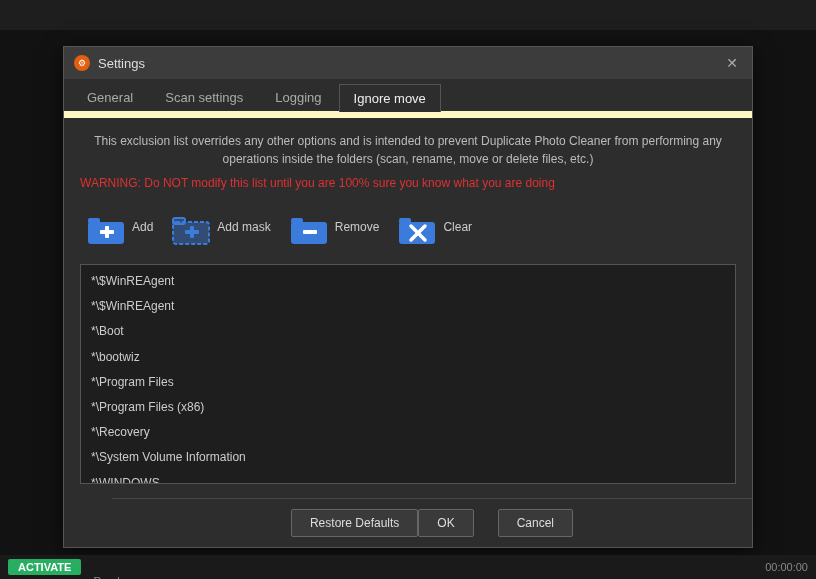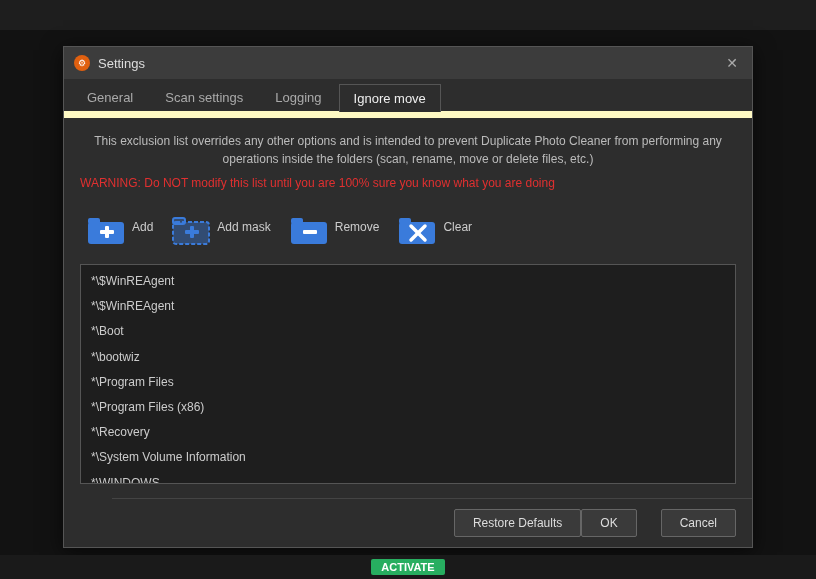--- a/index.html
+++ b/index.html
@@ -190,21 +190,21 @@
     .ignore-list-item {
       padding: 3px 8px;
       color: #ccc;
       font-size: 12px;
       line-height: 1.6;
     }
 
     
     .dialog-footer {
       display: flex;
-      justify-content: flex-end;
+      justify-content: center;
       padding: 10px 16px;
       background: #2d2d2d;
       border-top: 1px solid #444;
       margin-left: 48px;
     }
 
     .footer-btn {
       padding: 6px 18px;
       border: 1px solid #666;
       background: #3a3a3a;
@@ -218,21 +218,20 @@
     
     .app-bottom-bar {
       position: absolute;
       bottom: 0; left: 0; right: 0;
       height: 24px;
       background: #1a1a1a;
       display: flex;
       align-items: center;
       padding: 4px 8px;
       gap: 12px;
-      flex-direction: column;
     }
 
     .activate-btn {
       background: #27ae60;
       color: white;
       font-size: 11px;
       font-weight: bold;
       padding: 2px 10px;
       border: none;
       cursor: pointer;

